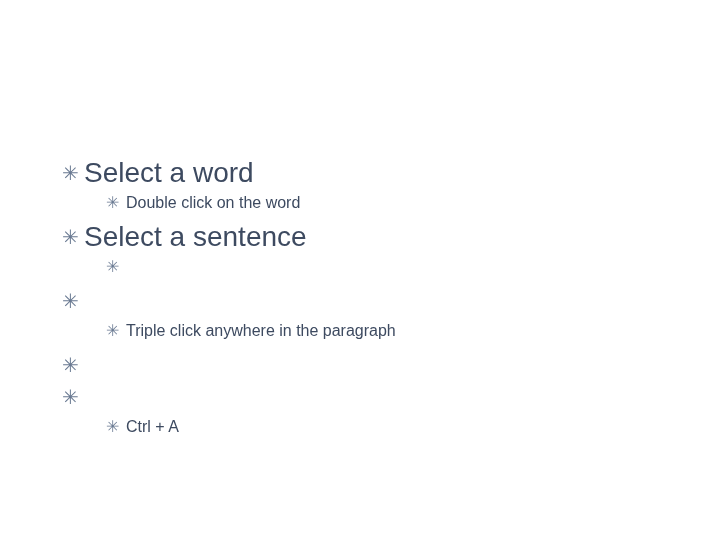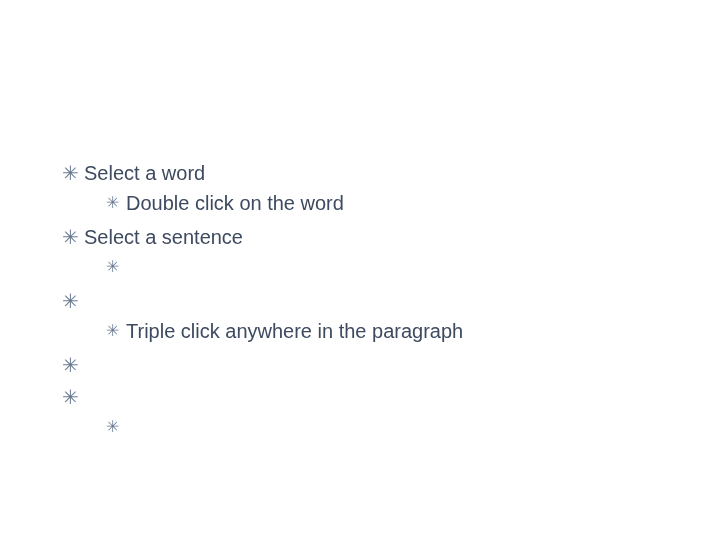--- a/index.html
+++ b/index.html
@@ -41,40 +41,40 @@
   }
   .lvl1 .bullet {
     width: 22px;
     flex: 0 0 22px;
     font-size: 20px;
     line-height: 30px;
     color: #6a7a92;
     text-align: left;
   }
   .lvl1 .text {
-    font-size: 20px;
+    font-size: 28px;
     line-height: 30px;
     color: #3d4a60;
   }
   .lvl2 {
     display: flex;
     align-items: flex-start;
     margin-left: 44px;
     margin-bottom: 6px;
   }
   .lvl2 .bullet {
     width: 20px;
     flex: 0 0 20px;
     font-size: 16px;
     line-height: 26px;
     color: #6a7a92;
     text-align: left;
   }
   .lvl2 .text {
-    font-size: 20px;
+    font-size: 16px;
     line-height: 26px;
     color: #3d4a60;
   }
 </style>
 </head>
 <body>
 
 <div class="slide">
   <div class="title">Select and Highlight Text</div>
   <div class="content">
@@ -105,16 +105,17 @@
     </div>
 
     <div class="lvl1">
       <span class="bullet">✳</span>
     </div>
     <div class="lvl1">
       <span class="bullet">✳</span>
     </div>
     <div class="lvl2">
       <span class="bullet">✳</span>
+      <span class="text">Ctrl + A</span>
     </div>
 
   </div>
 </div>
 
 </body></html>

